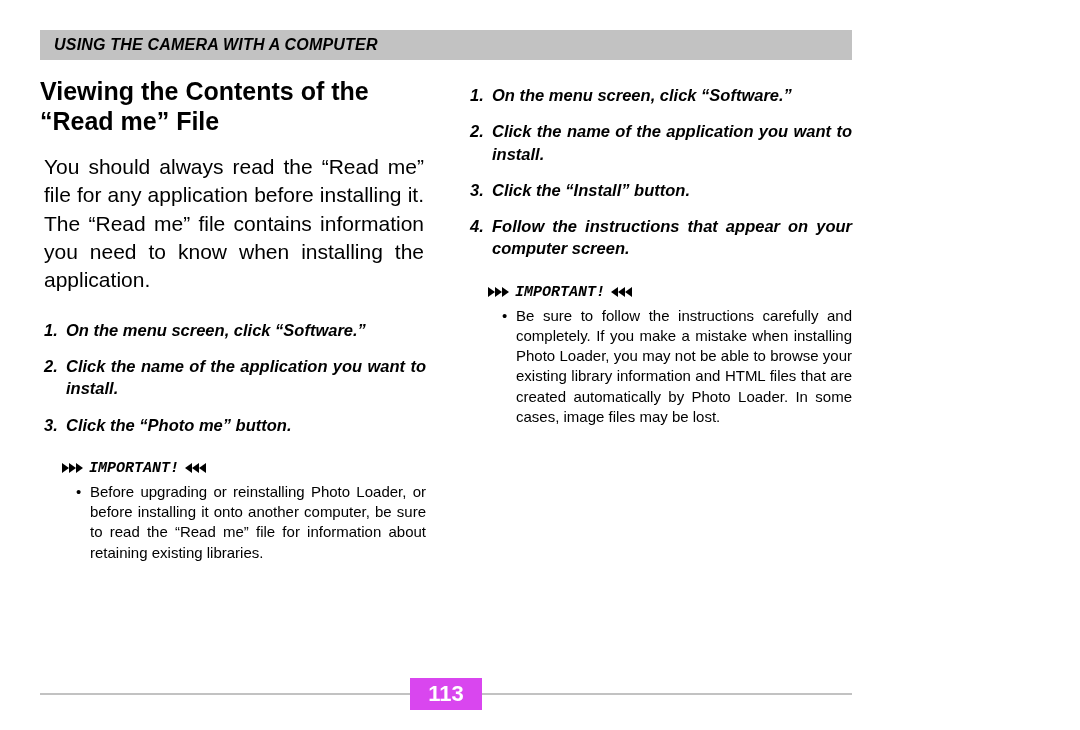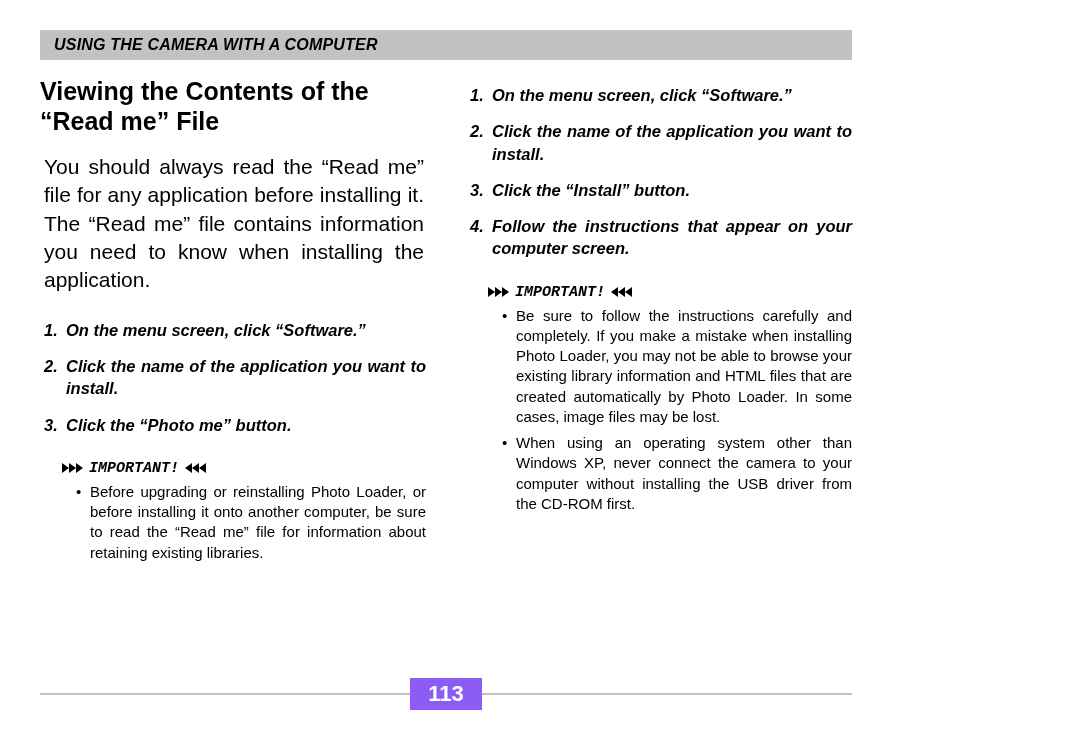--- a/index.html
+++ b/index.html
@@ -107,21 +107,21 @@
     bottom: 20px;
     display: flex;
     align-items: center;
   }
   .footer .line {
     flex: 1;
     height: 2px;
     background: #c2c2c2;
   }
   .footer .pagenum {
-    background: #8b5cf6;
+    background: #d946ef;
     color: #fff;
     font-weight: bold;
     font-size: 22px;
     padding: 3px 18px;
     margin: 0 0px;
   }
 </style>
 </head>
 <body>
 
@@ -194,21 +194,20 @@
           <span class="tri-r"></span>
           <span class="tri-r"></span>
           <span class="tri-r" style="margin-right:4px;"></span>
           <span>IMPORTANT!</span>
           <span class="tri-l" style="margin-left:4px;"></span>
           <span class="tri-l"></span>
           <span class="tri-l"></span>
         </div>
         <ul class="important-list">
           <li>Be sure to follow the instructions carefully and completely. If you make a mistake when installing Photo Loader, you may not be able to browse your existing library information and HTML files that are created automatically by Photo Loader. In some cases, image files may be lost.</li>
-          <li>When using an operating system other than Windows XP, never connect the camera to your computer without installing the USB driver from the CD-ROM first.</li>
         </ul>
       </div>
     </div>
 
   </div>
 
   <div class="footer">
     <div class="line"></div>
     <div class="pagenum">113</div>
     <div class="line"></div>

